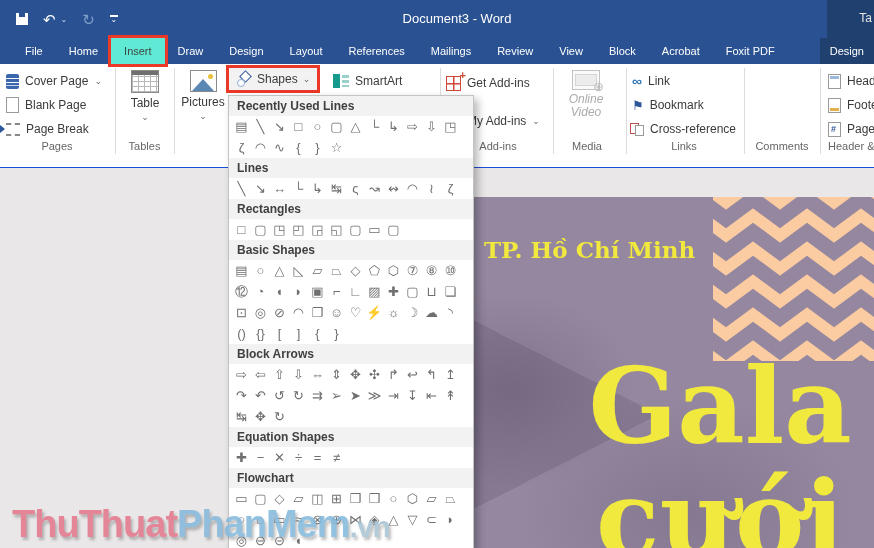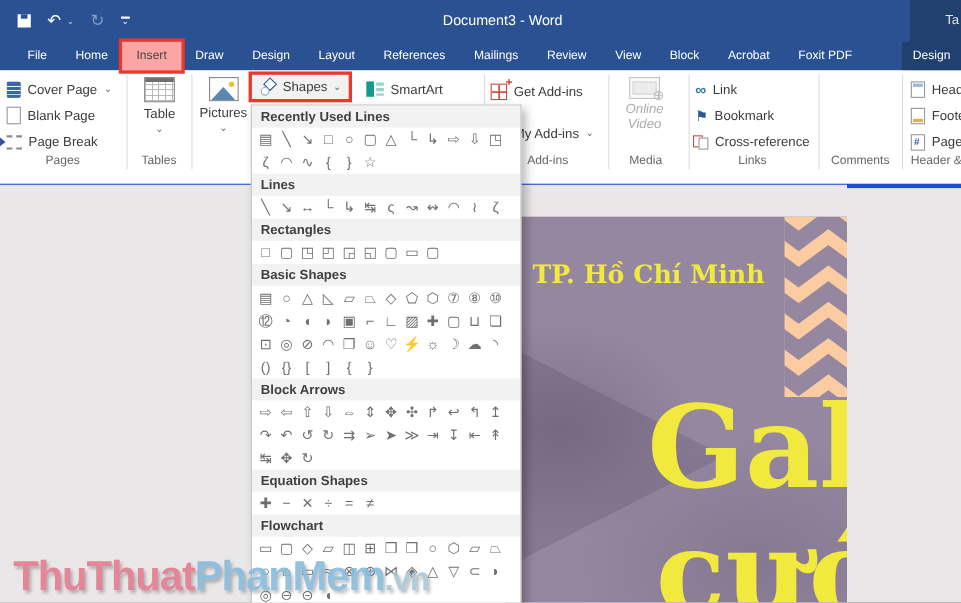--- a/index.html
+++ b/index.html
@@ -14,21 +14,21 @@
   .ic-save::before{content:'';position:absolute;top:0;left:3px;width:6px;height:4px;background:#2a5191;}
   .qtxt{color:#fff;font-size:15px;line-height:1;}
   .dim{color:#7f9dc9;}
   .mini{font-size:8px;color:#cfd9ea;margin-left:-10px;}
   .ic-qat{display:flex;flex-direction:column;align-items:center;gap:0;}
   .ic-qat .bar{width:8px;height:2px;background:#fff;}
   .ic-qat .vee{color:#fff;font-size:8px;line-height:6px;}
   .title{position:absolute;left:0;top:11px;width:874px;text-align:center;color:#fff;font-size:13px;pointer-events:none;padding-left:20px;}
   .tabs{position:absolute;left:12px;right:0;top:38px;height:26px;display:flex;}
   .tab{padding:0 13px;line-height:26px;font-size:11px;color:#fff;white-space:nowrap;cursor:pointer;}
-  .tab.sel{background:#fca5a5;color:#444;box-shadow:0 0 0 3px #ea3829;position:relative;z-index:3;}
+  .tab.sel{background:#5eead4;color:#444;box-shadow:0 0 0 3px #ea3829;position:relative;z-index:3;}
   .tab.ctx{margin-left:auto;background:#20406f;padding:0 10px;}
   
   .ribbon{position:absolute;left:0;top:64px;width:874px;height:103px;background:#fff;border-bottom:4px solid #1d4ed8;padding-left:12px;}
   .vdiv{position:absolute;top:4px;height:86px;width:1px;background:#dcdcdc;}
   .grp-label{position:absolute;top:76px;font-size:11px;color:#666;text-align:center;overflow:hidden;white-space:nowrap;}
   .rbtn-sm{position:absolute;display:flex;align-items:center;gap:6px;font-size:12px;color:#3b3b3b;height:20px;cursor:pointer;white-space:nowrap;}
   .rbtn-big{position:absolute;display:flex;flex-direction:column;align-items:center;gap:3px;font-size:12px;color:#3b3b3b;cursor:pointer;text-align:center;}
   .chev{font-size:9px;color:#5f6a75;line-height:1;}
   .gray-label{color:#ababab;line-height:13px;font-style:italic;}
   
@@ -76,21 +76,21 @@
   
   .shapes-wrap{position:absolute;left:226px;top:1px;display:flex;align-items:center;gap:5px;
     padding:3px 7px;background:#f2f2f2;border:3px solid #ea3829;font-size:12px;color:#3b3b3b;cursor:pointer;z-index:4;}
   
   .dropdown{position:absolute;left:228px;top:95px;width:244px;height:453px;background:#fff;
     border:1px solid #c3c3c3;box-shadow:4px 4px 8px rgba(0,0,0,.28);z-index:30;overflow:hidden;}
   .sec-h{height:20px;line-height:20px;background:#f2f2f2;color:#404040;font-weight:bold;font-size:12px;padding-left:8px;}
   .sec-row{display:flex;padding:1px 0 1px 3px;}
   .shp{width:19px;height:19px;line-height:19px;text-align:center;font-size:13px;color:#6f6f6f;cursor:pointer;}
   
-  .canvas{position:absolute;left:0;top:168px;width:770px;height:380px;background:#e9e7e8;overflow:hidden;}
+  .canvas{position:absolute;left:0;top:168px;width:874px;height:380px;background:#e9e7e8;overflow:hidden;}
   .page{position:absolute;left:460px;top:29px;width:414px;height:351px;background:#94879f;overflow:hidden;}
   .page::before{content:'';position:absolute;inset:0;background:
      radial-gradient(180px 140px at 12% 55%, rgba(52,40,66,.20), transparent 70%),
      radial-gradient(240px 170px at 55% 90%, rgba(52,40,66,.16), transparent 70%),
      conic-gradient(from 243deg at 48% 62%, rgba(58,44,72,.16) 0 54deg, transparent 54deg);}
   .city{position:absolute;left:24px;top:39px;font-family:"DejaVu Serif",serif;font-weight:bold;font-size:23px;color:#f1e93d;}
   .chevblk{position:absolute;left:253px;top:0;width:161px;height:164px;}
   .galawrap{position:absolute;left:95px;top:153px;width:330px;text-align:center;
     font-family:"DejaVu Serif",serif;font-weight:bold;font-size:104px;line-height:113px;color:#f1e93d;}
   

